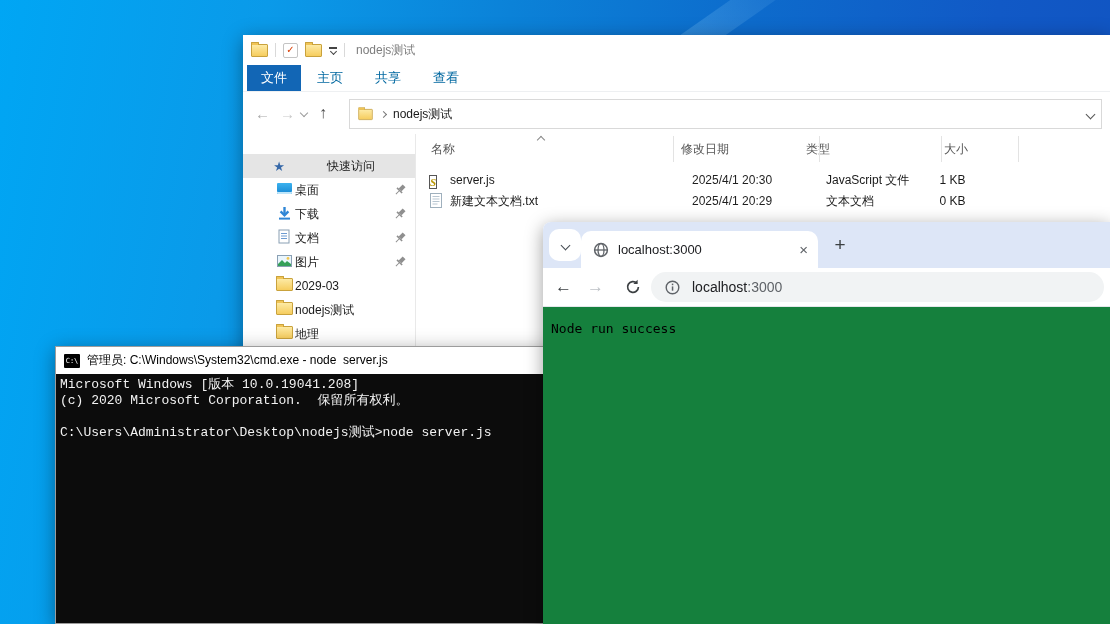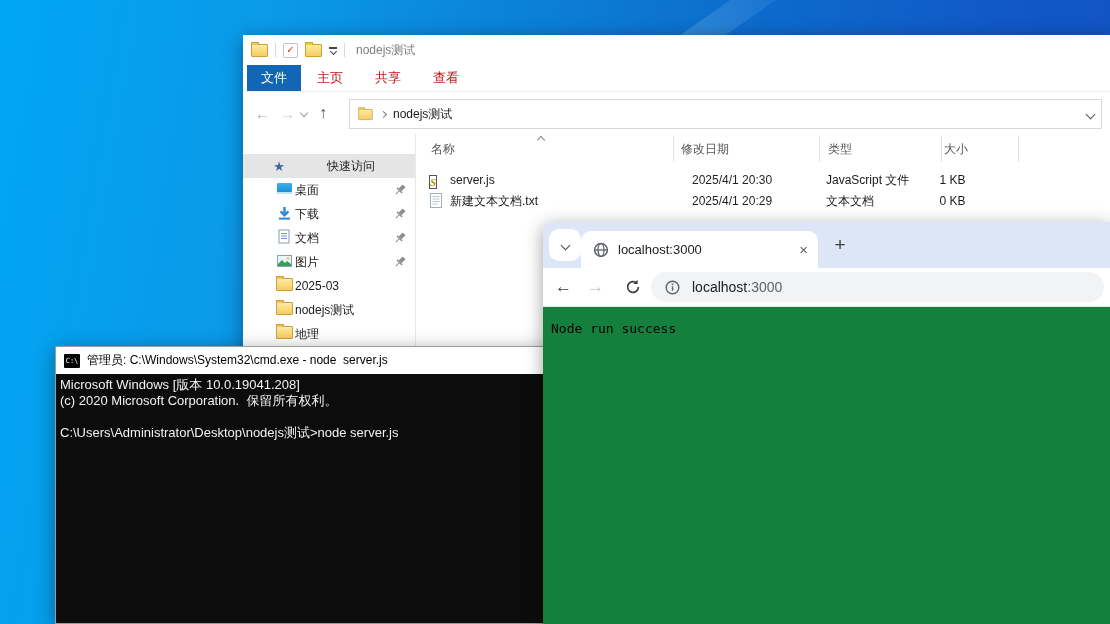--- a/index.html
+++ b/index.html
@@ -29,21 +29,21 @@
   .qat-sep{width:1px;height:14px;background:#d9d9d9;}
   .qat-check{width:13px;height:13px;border:1px solid #c4c4c4;border-radius:2px;background:#fff;
              color:#d83b01;font-size:10px;line-height:12px;text-align:center;font-weight:bold;}
   .qat-drop{display:flex;flex-direction:column;align-items:center;gap:1px;color:#444;}
   .qat-drop .bar{width:8px;height:2px;background:#444;}
   .qat-drop .chev{width:4px;height:4px;border-width:1.4px;margin-top:-1px;}
   .ex-title{color:#7d7d7d;font-size:12px;margin-left:4px;}
 
   .ex-tabs{position:absolute;left:0;top:30px;right:0;height:26px;background:#fff;display:flex;align-items:stretch;
            border-bottom:1px solid #eef0f2;}
-  .ex-tab{padding:0 16px;font-size:13px;color:#b91c1c;display:flex;align-items:center;}
+  .ex-tab{padding:0 16px;font-size:13px;color:#0369a1;display:flex;align-items:center;}
   .ex-tab.file{background:#1266b5;color:#fff;margin-left:4px;padding:0 14px;}
 
   .ex-navrow{position:absolute;left:0;top:57px;right:0;height:42px;background:#fff;display:flex;align-items:center;}
   .nav-ic{font-size:15px;line-height:1;}
   .nav-back{color:#a9a9a9;margin-left:12px;}
   .nav-fwd{color:#c9c9c9;margin-left:10px;}
   .nav-chev{color:#9b9b9b;margin-left:6px;width:5px;height:5px;}
   .nav-up{color:#4d4d4d;margin-left:12px;font-size:16px;}
   .addr-box{position:absolute;left:106px;right:8px;top:7px;height:28px;border:1px solid #d9d9d9;background:#fff;
             display:flex;align-items:center;padding-left:7px;gap:7px;}
@@ -81,21 +81,21 @@
            font-family:"Liberation Serif",serif;font-style:italic;font-weight:bold;font-size:11px;
            color:#b89500;text-align:center;line-height:12px;}
 
   
   #cmd{left:55px;top:346px;width:560px;height:278px;background:#0c0c0c;border:1px solid #9c9c9c;box-sizing:border-box;z-index:2;}
   .cmd-titlebar{position:absolute;left:0;top:0;right:0;height:27px;background:#fff;display:flex;align-items:center;padding-left:8px;gap:7px;}
   .cmd-ic{width:16px;height:14px;background:#000;color:#fff;font-size:7px;line-height:14px;text-align:center;
           font-family:"DejaVu Sans Mono",monospace;border-radius:1px;}
   .cmd-title{font-size:12px;color:#000;white-space:pre;}
   .cmd-body{position:absolute;left:0;top:27px;right:0;bottom:0;background:#0c0c0c;padding:3px 4px;
-            font-family:Liberation Sans, sans-serif;font-size:13px;line-height:16px;color:#f2f2f2;}
+            font-family:Liberation Mono, monospace;font-size:13px;line-height:16px;color:#f2f2f2;}
   .cmd-line{white-space:pre;min-height:16px;}
 
   
   #browser{left:543px;top:222px;width:567px;height:448px;background:#fff;border-radius:8px 0 0 0;z-index:3;}
   .tabstrip{position:absolute;left:0;top:0;right:0;height:46px;background:#dde6f7;border-radius:8px 0 0 0;}
   .tabsearch{position:absolute;left:6px;top:7px;width:32px;height:32px;background:#fff;border-radius:10px;
              display:flex;align-items:center;justify-content:center;color:#454b52;}
   .tab{position:absolute;left:38px;top:9px;width:237px;height:37px;background:#fff;border-radius:10px 10px 0 0;
        display:flex;align-items:center;}
   .tab-globe{margin-left:12px;display:flex;}
@@ -213,37 +213,37 @@
         <svg class="pin" width="14" height="14">
             <g transform="rotate(45 7 7)" fill="#8f8f8f">
               <rect x="5" y="1.2" width="4" height="5.6"></rect>
               <rect x="3.4" y="6.8" width="7.2" height="1.6"></rect>
               <rect x="6.5" y="8.4" width="1" height="4.4"></rect>
             </g>
           </svg>
       </div>
       <div class="sb-row" style="top:140px">
         <span class="sb-ic"><span class="folder"></span></span>
-        <span class="sb-label">2025-03</span>
+        <span class="sb-label">2029-03</span>
       </div>
       <div class="sb-row" style="top:164px">
         <span class="sb-ic"><span class="folder"></span></span>
         <span class="sb-label">nodejs测试</span>
       </div>
       <div class="sb-row" style="top:188px">
         <span class="sb-ic"><span class="folder"></span></span>
         <span class="sb-label">地理</span>
       </div>
 
       <div class="fp">
         <div class="fp-head">
           <span class="chev u sortchev"></span>
           <div class="fcol" style="left:15px">名称</div>
           <div class="fcol" style="left:265px">修改日期</div>
-          <div class="fcol" style="left:412px">类型</div>
+          <div class="fcol" style="left:390px">类型</div>
           <div class="fcol" style="left:528px">大小</div>
           <div class="vsep" style="left:257px"></div>
           <div class="vsep" style="left:403px"></div>
           <div class="vsep" style="left:525px"></div>
           <div class="vsep" style="left:602px"></div>
         </div>
 
         <div class="frow" style="top:36px">
           <span class="ficon"><span class="js-icon">S</span></span>
           <span class="fcell fname">server.js</span>

